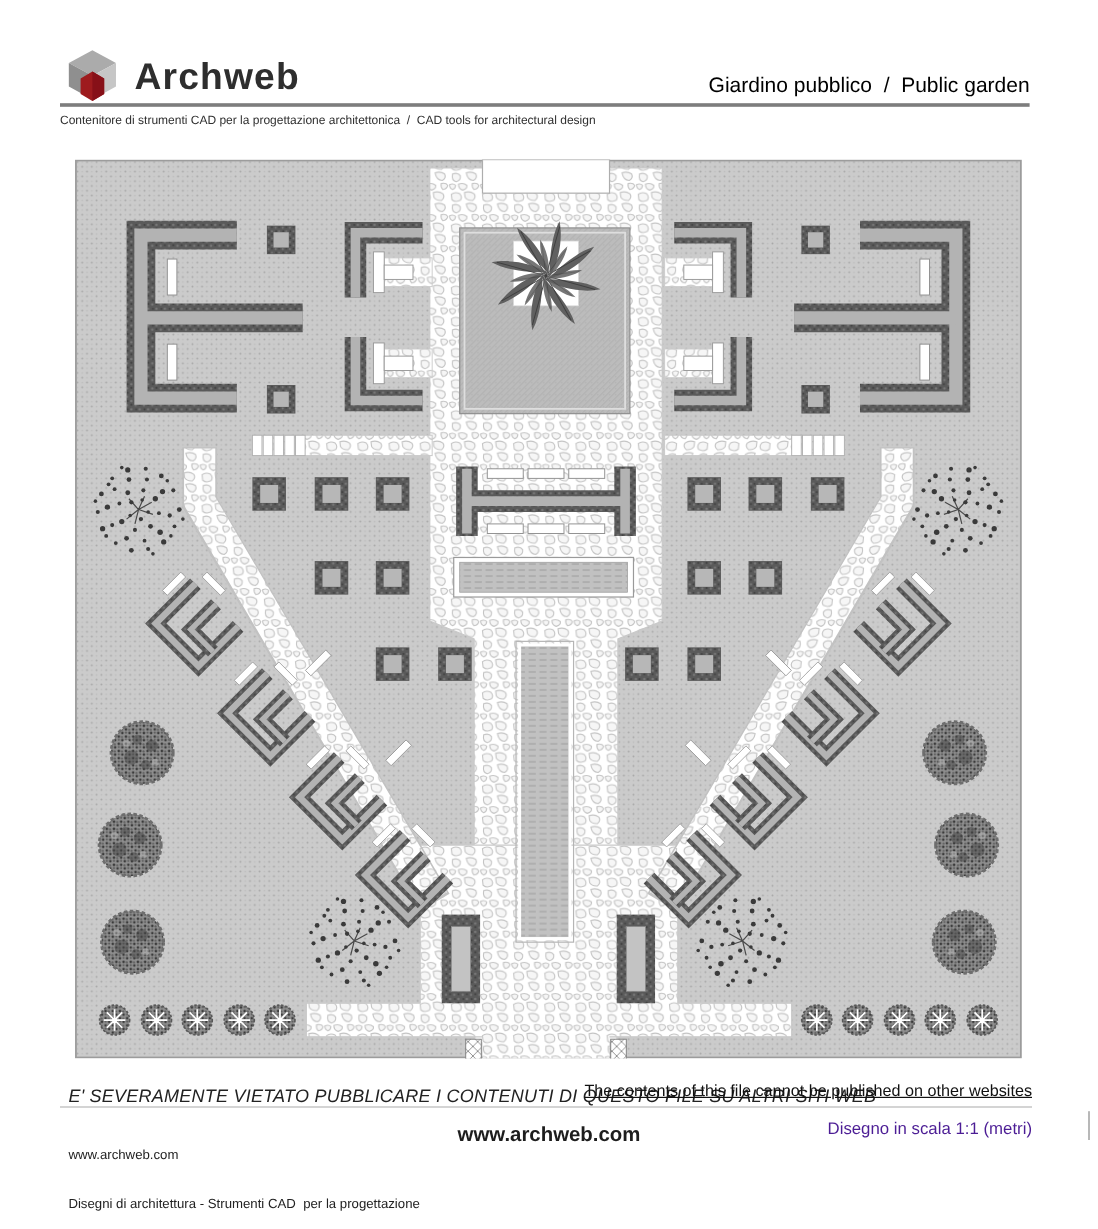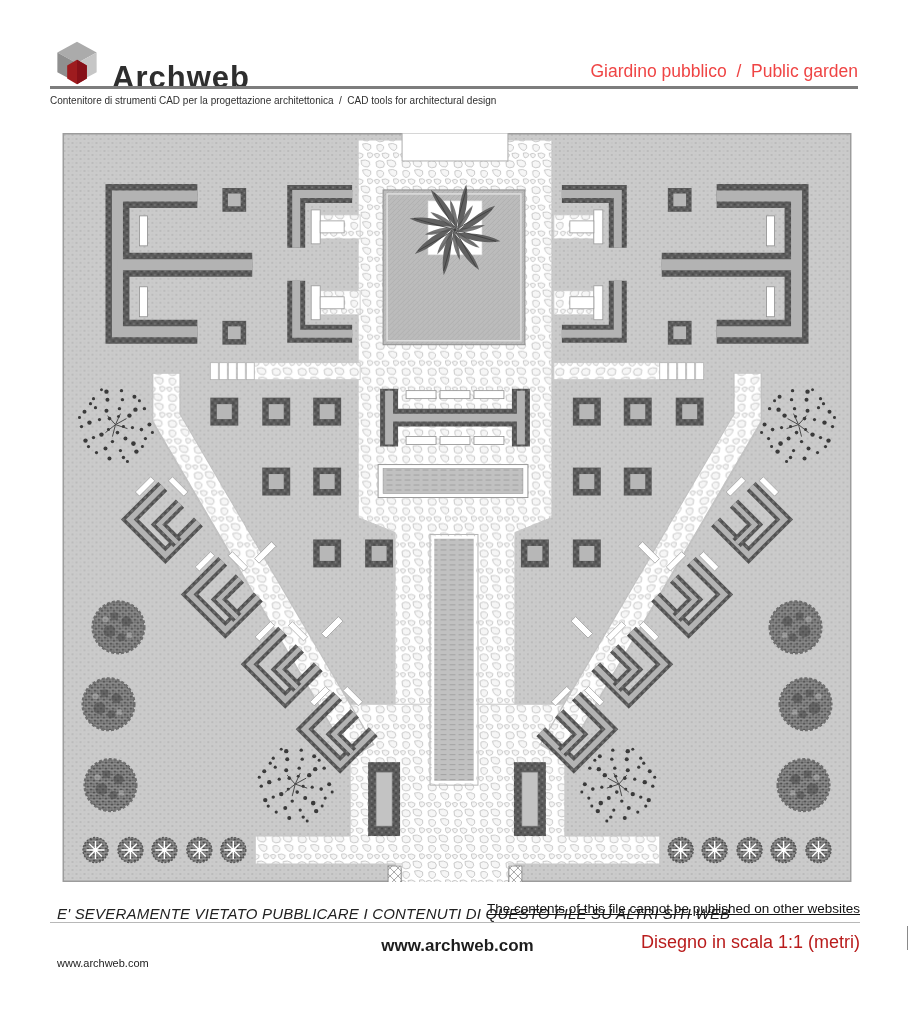--- a/index.html
+++ b/index.html
@@ -1,28 +1,28 @@
 <!DOCTYPE html>
 <html><head>
 <meta charset="utf-8">
 <style>
   html,body{margin:0;padding:0;background:#ffffff;}
   body{width:915px;height:1024px;position:relative;font-family:"Liberation Sans",sans-serif;overflow:hidden;}
   .abs{position:absolute;}
-  .brand{left:112px;top:46px;font-size:31px;font-weight:600;color:#2e2e2e;letter-spacing:1px;margin-top:14px;}
-  .title{right:57px;top:61px;font-size:17.5px;color:#ef4444;white-space:pre-wrap;}
+  .brand{left:112px;top:46px;font-size:31px;font-weight:600;color:#2e2e2e;letter-spacing:1px;}
+  .title{right:57px;top:61px;font-size:17.5px;color:#000000;white-space:pre-wrap;}
   .rule1{left:50px;right:57px;top:86px;height:3px;background:#7d7d7d;}
   .subtitle{left:50px;top:95px;font-size:10px;color:#2f2f2f;white-space:pre-wrap;}
   .plan{left:62px;top:133px;width:790px;height:749px;}
   .notice-it{left:57px;top:905px;font-size:15px;color:#222;letter-spacing:0.2px;font-style:italic;}
   .notice-en{right:55px;top:901px;font-size:13.5px;color:#111;text-decoration:underline;}
   .rule2{left:50px;width:810px;top:922px;height:1px;background:#b8b8b8;}
   .f-left{left:57px;top:930px;font-size:11px;line-height:13.5px;color:#222;white-space:pre-wrap;}
   .f-center{left:0;width:915px;top:936px;text-align:center;font-size:17px;font-weight:700;color:#1d1d1d;}
-  .f-right{right:55px;top:932px;font-size:18px;color:#b91c1c;}
+  .f-right{right:55px;top:932px;font-size:14px;color:#4c1d95;}
   .f-vline{left:907px;top:926px;width:1px;height:24px;background:#8a8a8a;}
 </style>
 </head>
 <body>
 
 <div class="abs" style="left:50px;top:40px;width:54px;height:50px;">
   <svg width="54" height="50" viewBox="0 0 60 56">
     <polygon points="30,2 52,14 30,26 8,14" fill="#ababab"></polygon>
     <polygon points="8,14 8,36 30,48 30,26" fill="#8f8f8f"></polygon>
     <polygon points="52,14 52,36 30,48 30,26" fill="#c6c6c6"></polygon>
@@ -314,18 +314,19 @@
 </g>
 </svg>
 </div>
 
 <div class="abs notice-it">E' SEVERAMENTE VIETATO PUBBLICARE I CONTENUTI DI QUESTO FILE SU ALTRI SITI WEB</div>
 <div class="abs notice-en">The contents of this file cannot be published on other websites</div>
 <div class="abs rule2"></div>
 
 <div class="abs f-left">
   <div>www.archweb.com</div>
+  <div>Disegni di architettura - Strumenti CAD  per la progettazione</div>
   
   
 </div>
 <div class="abs f-center">www.archweb.com</div>
 <div class="abs f-right">Disegno in scala 1:1 (metri)</div>
 <div class="abs f-vline"></div>
 
 </body></html>

